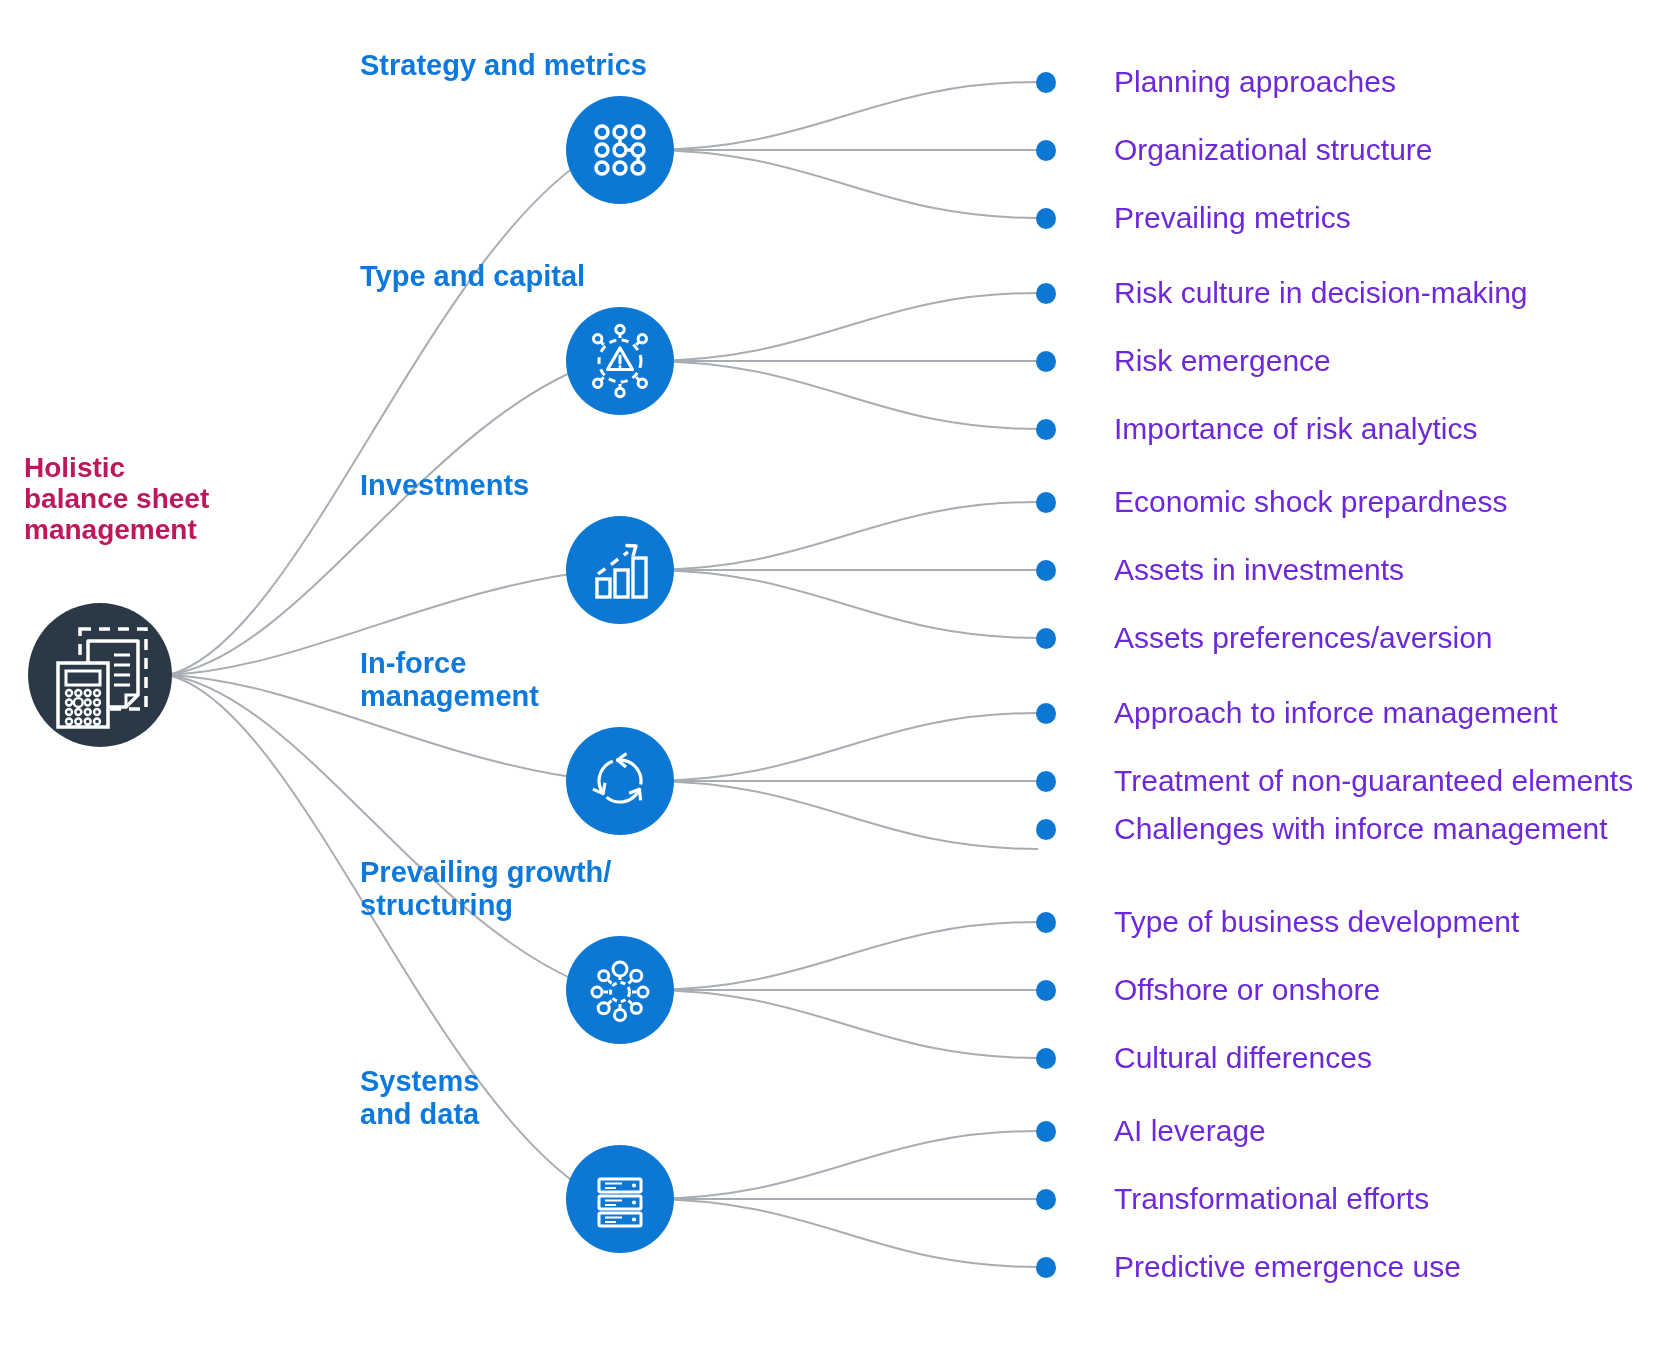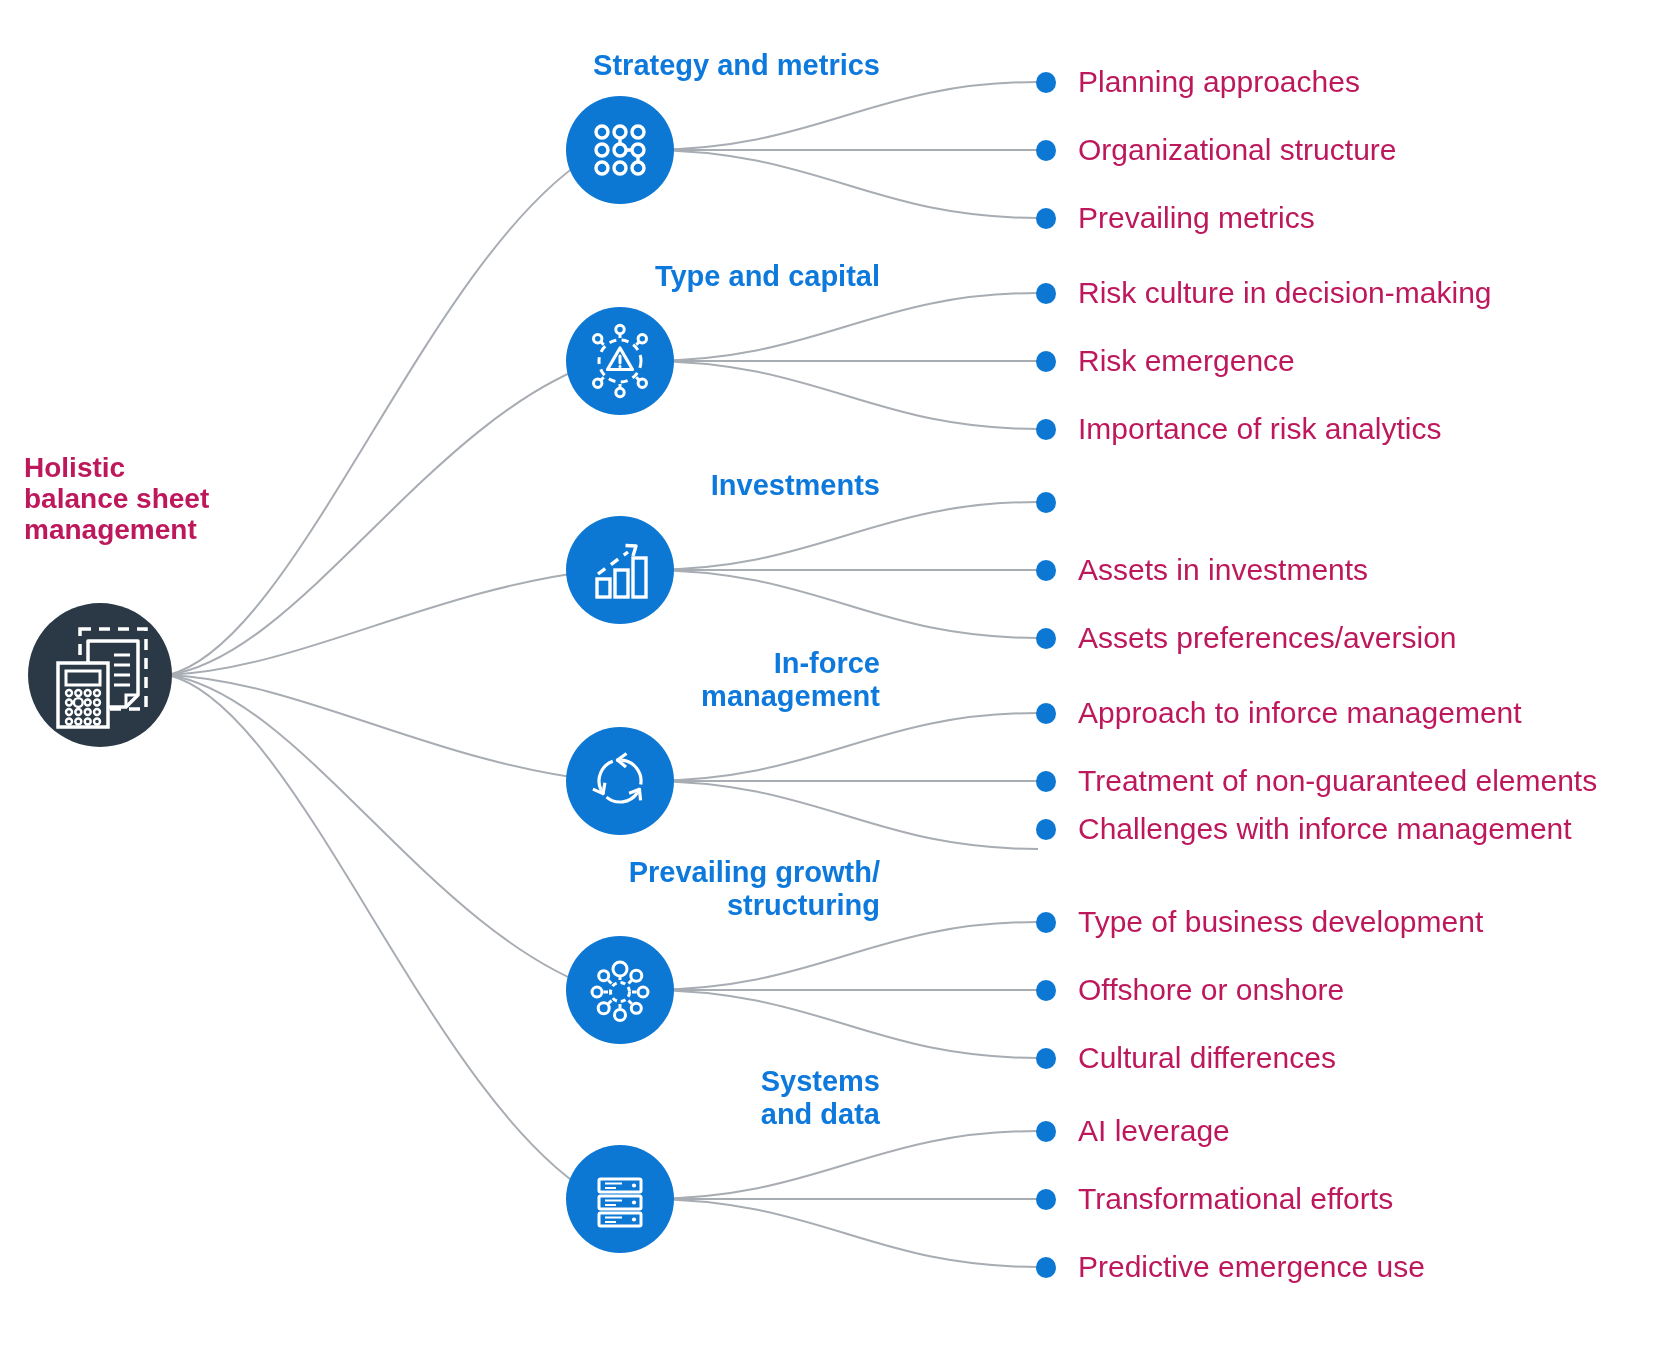--- a/index.html
+++ b/index.html
@@ -13,33 +13,33 @@
     position:absolute;left:24px;top:452px;width:200px;
     font-size:28px;line-height:31px;font-weight:bold;color:#be185d;
   }
   .node{
     position:absolute;border-radius:50%;background:#0d78d4;
     display:flex;align-items:center;justify-content:center;
   }
   .node.root{left:28px;top:603px;width:144px;height:144px;background:#2b3946;}
   .node.branch{width:108px;height:108px;left:566px;}
   .branch-label{
-    position:absolute;left:360px;width:520px;text-align:right;
+    position:absolute;left:360px;width:520px;text-align:left;
     color:#0e79dc;font-weight:bold;font-size:29px;line-height:33px;
   }
   .branch-label .lline{display:block;}
   .leaf{
     position:absolute;left:1036px;height:36px;
     display:flex;align-items:center;
   }
   .bullet{
     width:20px;height:21px;border-radius:50%;background:#0d78d4;
     flex:0 0 auto;margin-right:22px;
   }
-  .leaf-text{font-size:30px;color:#be185d;white-space:nowrap;}
+  .leaf-text{font-size:30px;color:#6d28d9;white-space:nowrap;margin-left:36px;}
   .icon-svg{display:block;}
 </style>
 </head>
 <body>
 
 <div class="canvas">
 
   <svg class="links" viewBox="0 0 1667 1348">
 
     <path class="link" d="M 168 675 C 300 644, 430 245, 600 150"></path>
@@ -256,20 +256,21 @@
     <span class="bullet"></span>
     <span class="leaf-text">Risk emergence</span>
   </div>
   <div class="leaf" style="top:411px">
     <span class="bullet"></span>
     <span class="leaf-text">Importance of risk analytics</span>
   </div>
 
   <div class="leaf" style="top:484px">
     <span class="bullet"></span>
+    <span class="leaf-text">Economic shock prepardness</span>
   </div>
   <div class="leaf" style="top:552px">
     <span class="bullet"></span>
     <span class="leaf-text">Assets in investments</span>
   </div>
   <div class="leaf" style="top:620px">
     <span class="bullet"></span>
     <span class="leaf-text">Assets preferences/aversion</span>
   </div>
 

